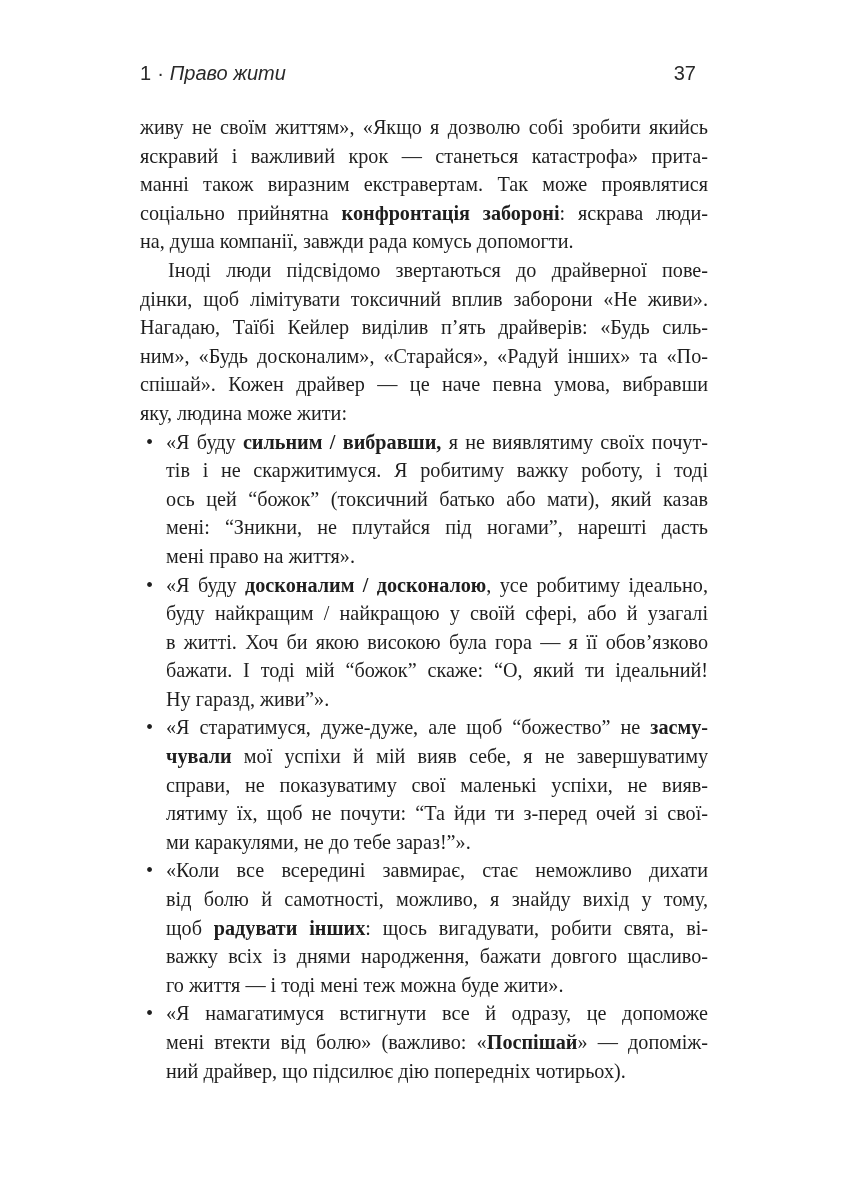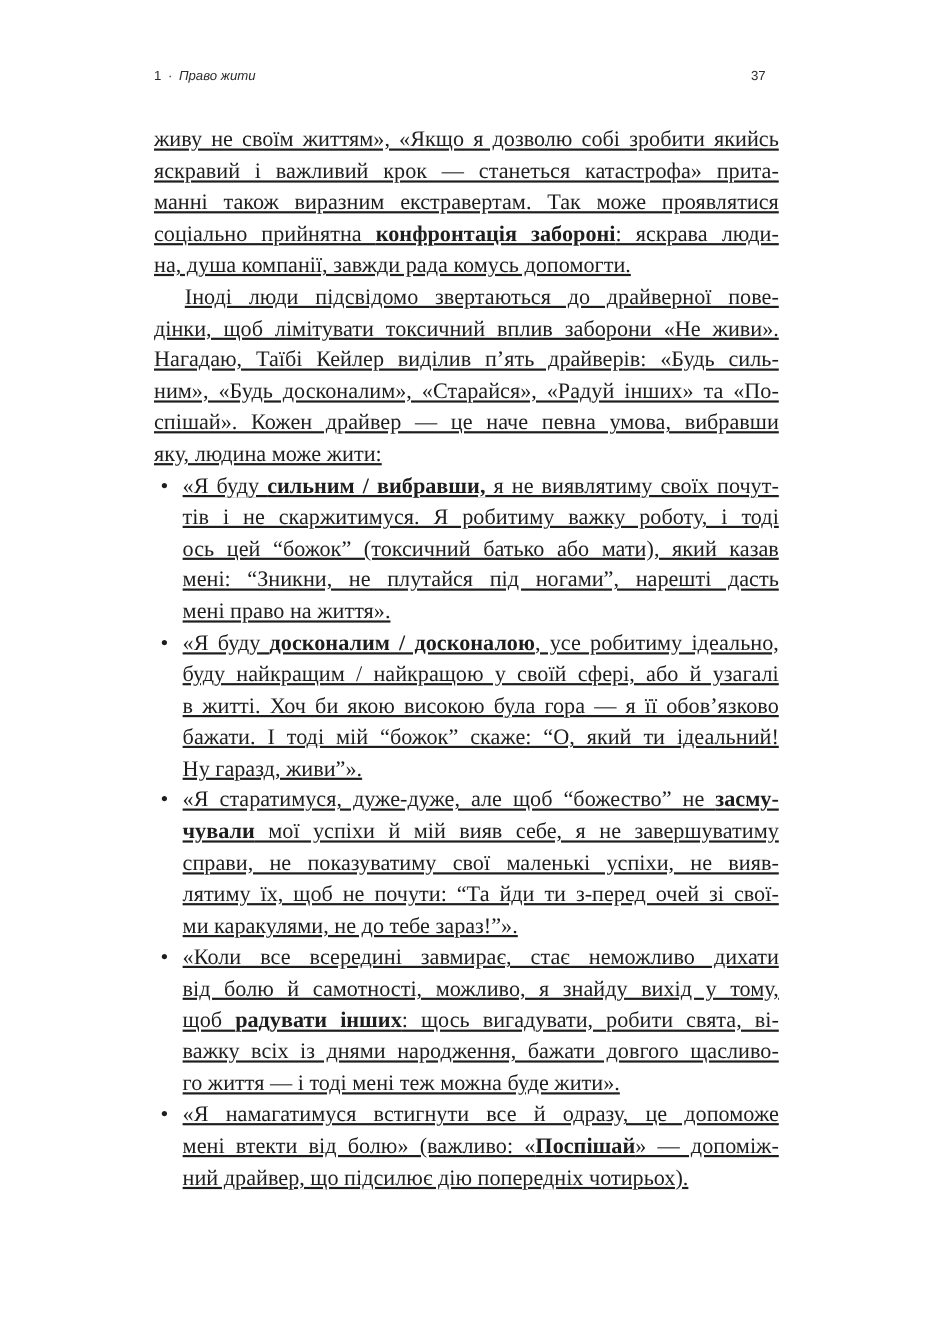--- a/index.html
+++ b/index.html
@@ -1,31 +1,31 @@
 <!DOCTYPE html>
 <html><head>
 <meta charset="utf-8">
 <style>
   html, body { margin:0; padding:0; }
   body { width:849px; height:1200px; background:#ffffff; position:relative; overflow:hidden;
          font-family:"Liberation Serif", "DejaVu Serif", serif; color:#1e1e1e; }
   .running-head { position:absolute; top:62px; left:140px; width:568px; height:24px;
-                  font-family:"Liberation Sans", "DejaVu Sans", sans-serif; font-size:12px; color:#2a2a2a; }
+                  font-family:"Liberation Sans", "DejaVu Sans", sans-serif; font-size:20px; color:#2a2a2a; }
   .running-head .left { position:absolute; left:0; top:0; }
   .running-head .left .sep { margin:0 6px; }
   .running-head .left .title { font-style:italic; }
   .running-head .right { position:absolute; right:12px; top:0; }
   .body-text { position:absolute; top:113px; left:140px; width:568px;
                font-size:20.2px; line-height:28.6px; text-align:justify; hyphens:manual; }
   .body-text p { margin:0; }
   .body-text b { font-weight:bold; }
   ul.drivers { list-style:none; margin:0; padding:0; }
   ul.drivers li { position:relative; padding-left:26px; }
   ul.drivers li .bullet { position:absolute; left:6px; top:0; }
-  .line { display:block; text-align:justify; text-align-last:justify; white-space:nowrap;text-decoration:underline; }
+  .line { display:block; text-align:justify; text-align-last:justify; white-space:nowrap; }
   .line.last { text-align-last:left; }
 </style>
 </head>
 <body>
 
 <div class="running-head">
   <span class="left">
     <span>1</span><span class="sep">·</span><span class="title">Право жити</span>
   </span>
   <span class="right">37</span>

